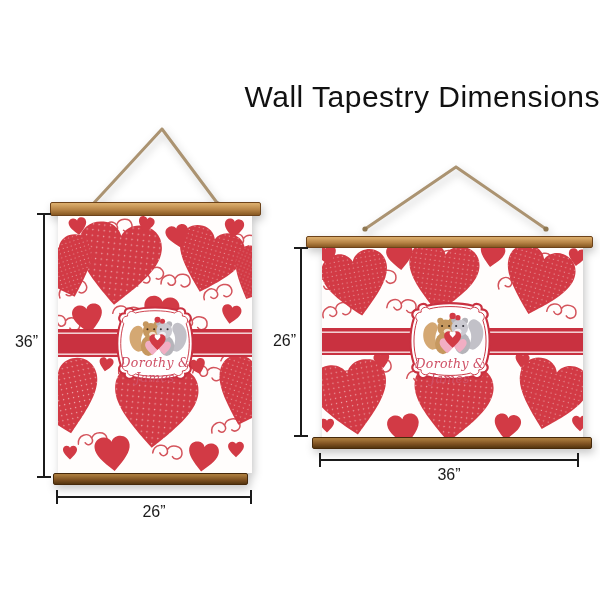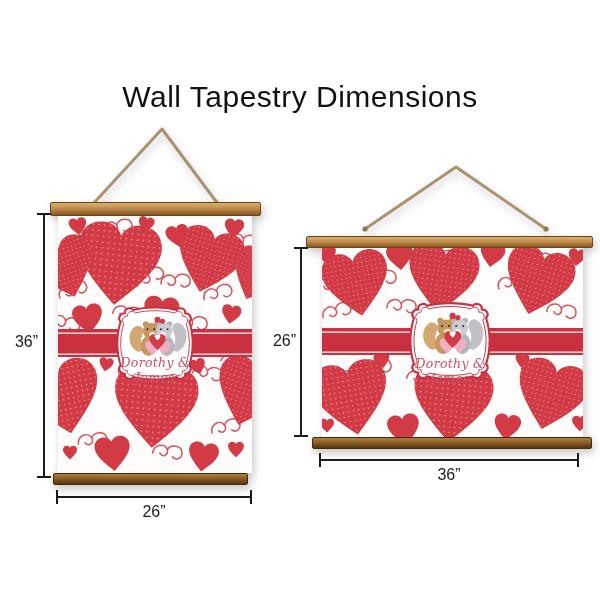--- a/index.html
+++ b/index.html
@@ -5,21 +5,21 @@
   :root{
     --heart-red:#d23a45; --band-red:#c93140; --swirl-red:#d4545c; --dot-pink:#eda9ad;
     --wood-light:#b78446; --wood-light-hi:#d9ab6a; --wood-dark:#7d5020; --wood-dark-hi:#a97a3c;
     --rope-tan:#ab9371; --script-red:#cf5066; --plate-white:#ffffff; --dim-black:#1b1b1b;
     --title-black:#111111; --squirrel-tan:#c6985f; --squirrel-gray:#b5b4ba; --heart-pink:#f2aec3;
   }
   html,body{margin:0;padding:0;}
   body{width:600px;height:600px;position:relative;background:#ffffff;overflow:hidden;
        font-family:"Liberation Sans",sans-serif;}
   .abs{position:absolute;}
-  .page-title{left:0;top:80px;width:600px;text-align:center;font-size:30px;font-weight:400;
+  .page-title{left:0;top:80px;width:600px;text-align:right;font-size:30px;font-weight:400;
        color:var(--title-black);margin:0;letter-spacing:.5px;}
   .tapestry-group{left:0;top:0;width:600px;height:540px;
        filter:drop-shadow(2px 4px 4px rgba(0,0,0,.22));}
   .fabric{background:#fffdfc;overflow:hidden;}
   .dowel-light{background:linear-gradient(180deg,var(--wood-light-hi) 8%,var(--wood-light) 55%,#875822 100%);
        border:1px solid #6d431a;border-radius:2px;box-sizing:border-box;}
   .dowel-dark{background:linear-gradient(180deg,var(--wood-dark-hi) 10%,var(--wood-dark) 60%,#54350f 100%);
        border:1px solid #46290a;border-radius:2px;box-sizing:border-box;}
   .rope{stroke:var(--rope-tan);stroke-width:3;fill:none;stroke-linecap:round;}
   .knot{fill:#8f7852;}

